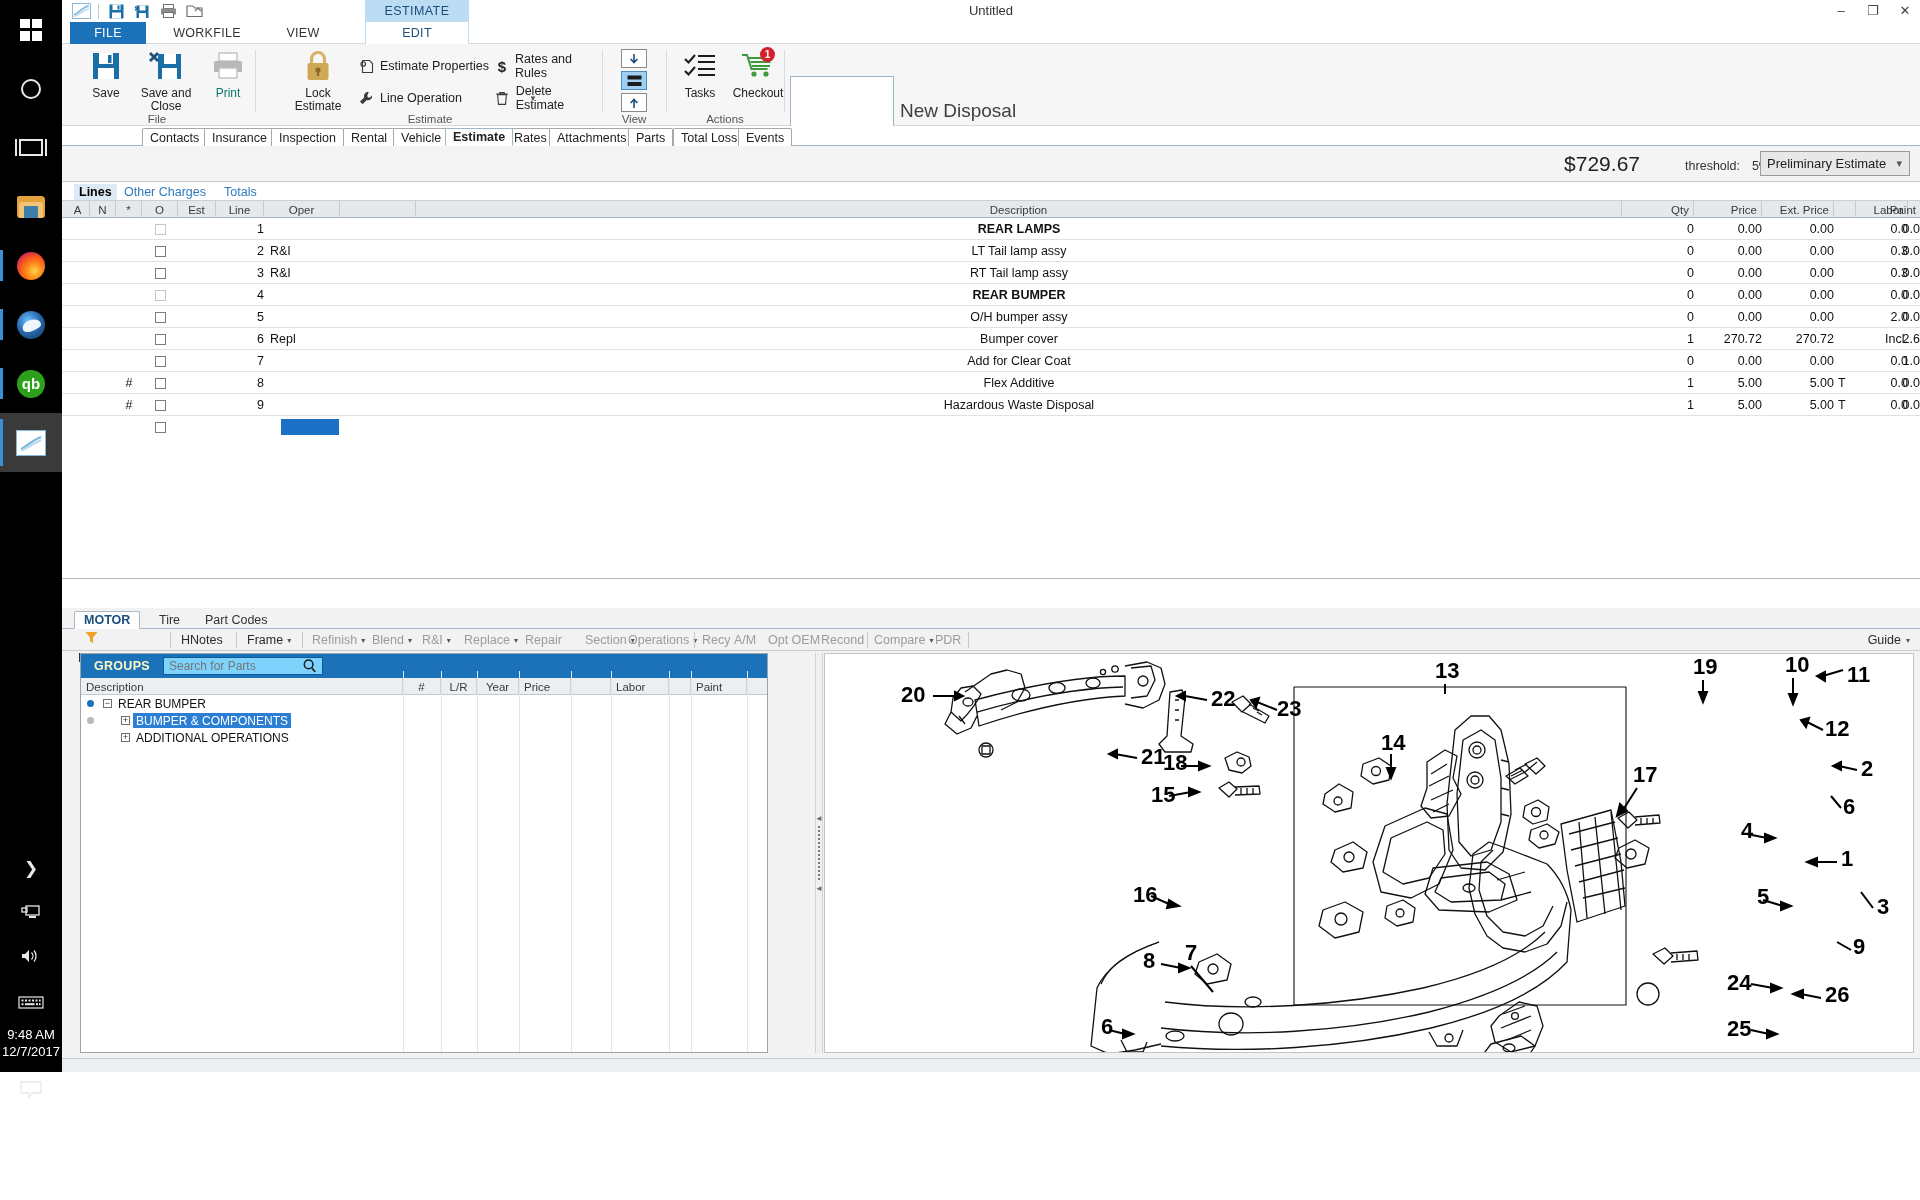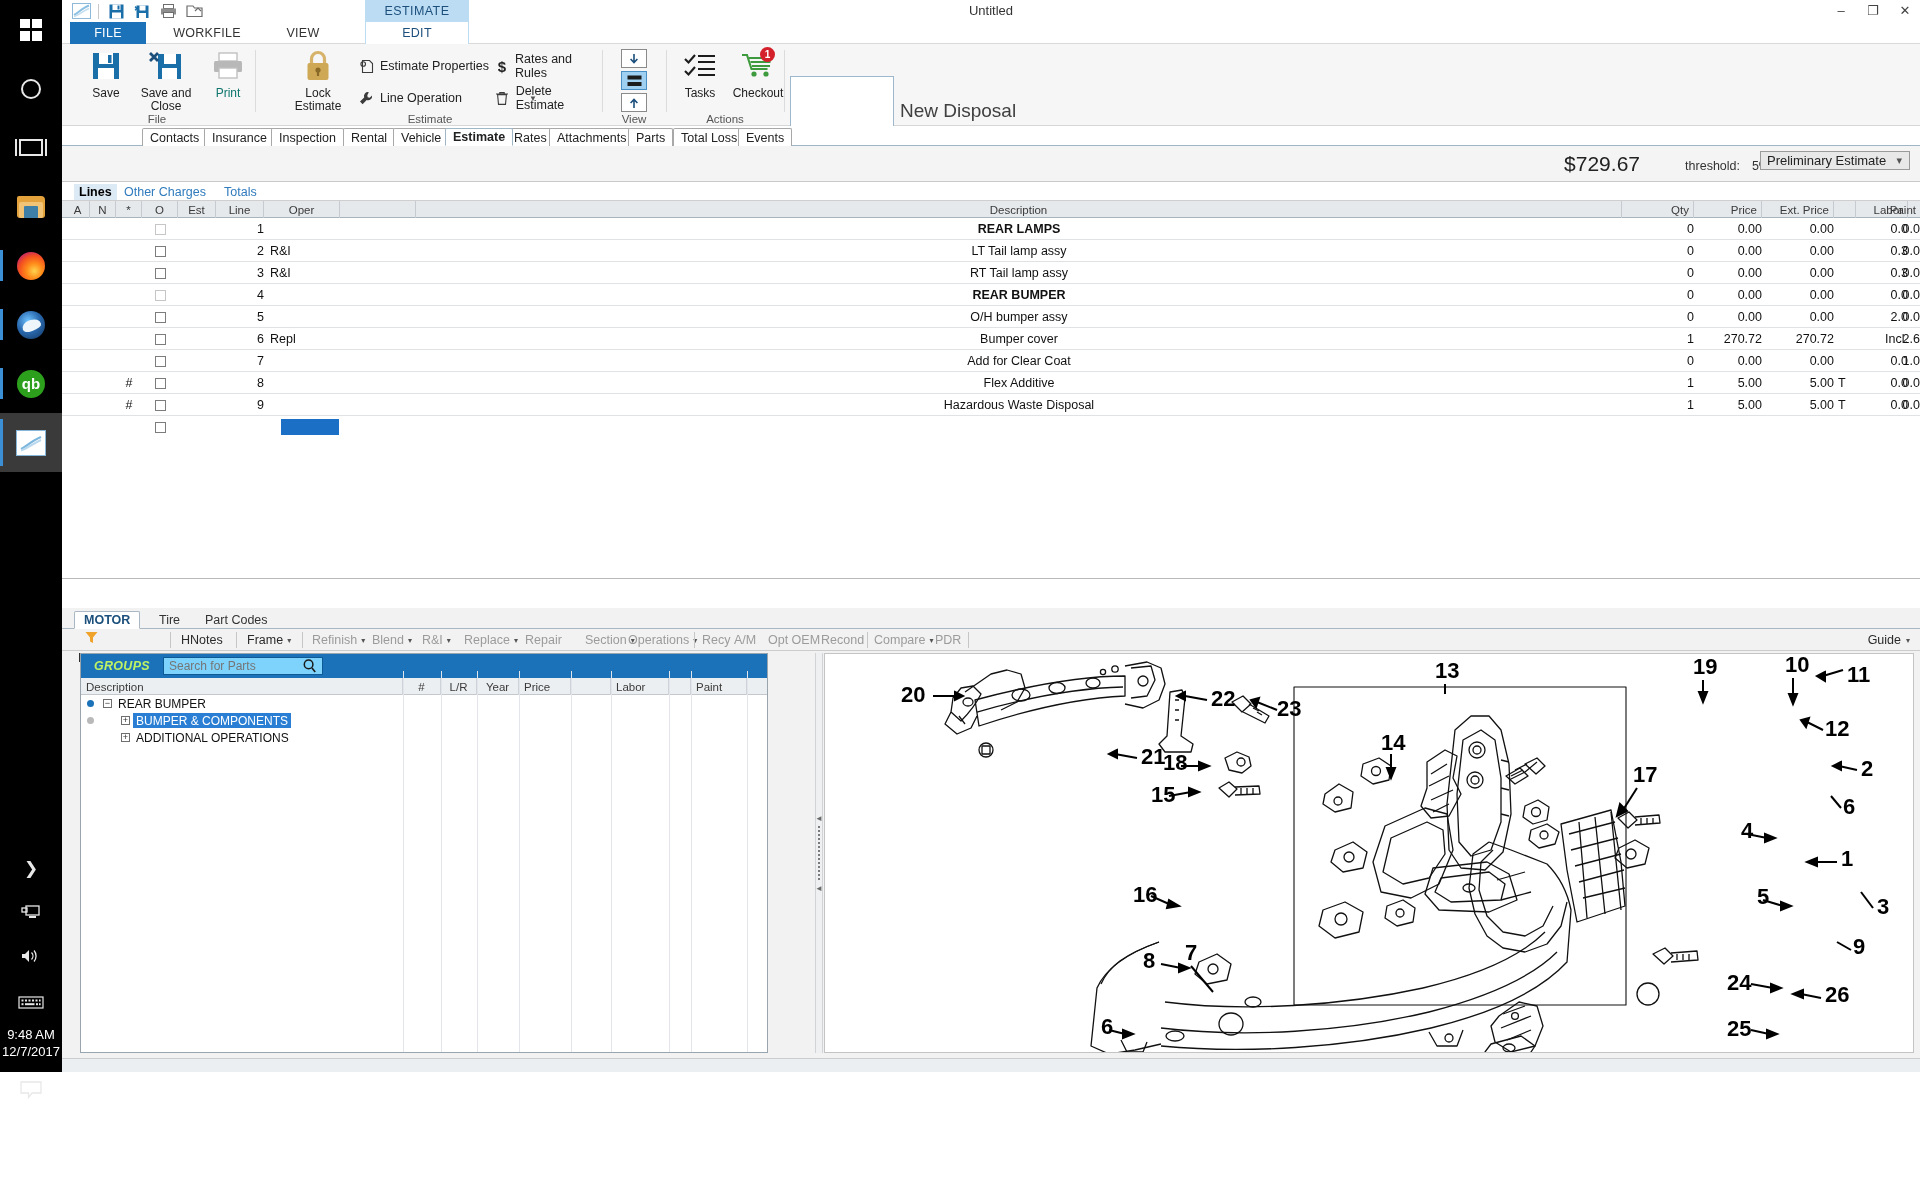--- a/index.html
+++ b/index.html
@@ -81,21 +81,21 @@
   .wtab { position:absolute; top:2px; height:18px; padding:0 7px; font-size:12.5px; color:#222;
     border:1px solid #a8a8a8; border-bottom:none; background:#fff; display:flex; align-items:center;
     border-radius:2px 2px 0 0; }
   .wtab.active { font-weight:bold; border-color:#9fb6c6; border-bottom:1px solid #fff; z-index:3; }
 
   
   #totbar { height:36px; background:#f4f4f4; border-bottom:1px solid #c8c8c8; position:relative; }
   #totbar .amount { position:absolute; right:280px; top:6px; font-size:21px; color:#222; }
   #totbar .thr { position:absolute; right:180px; top:13px; font-size:12.5px; color:#333; }
   #totbar .thrv { position:absolute; right:150px; top:13px; font-size:12.5px; color:#333; }
-  .selbox { position:absolute; right:10px; top:5px; width:150px; height:19px; background:#e8e8e8; border:1px solid #9a9a9a;
+  .selbox { position:absolute; right:10px; top:5px; width:150px; height:25px; background:#e8e8e8; border:1px solid #9a9a9a;
     display:flex; align-items:center; padding-left:6px; font-size:13px; color:#222; }
   .selbox .cv { position:absolute; right:7px; color:#555; font-size:11px; }
 
   
   #subtabs { height:19px; background:#fff; position:relative; border-bottom:1px solid #cfcfcf; }
   .stab { position:absolute; top:2px; font-size:12.5px; padding:0 5px; height:16px; display:flex; align-items:center; }
   .stab.act { font-weight:bold; color:#000; background:#dceaf6; }
   .stab.lnk { color:#2f7bbd; }
   #gridwrap { position:relative; height:378px; background:#fff; border-bottom:1px solid #b8b8b8; }
   .ghead { height:17px; background:#e6e9ec; border-bottom:1px solid #a9b3bb; position:relative; }
@@ -118,21 +118,21 @@
   .mtab.act { background:#fff; color:#1b4f7c; font-weight:bold; border:1px solid #a9b8c4; border-bottom:1px solid #fff; border-radius:2px 2px 0 0; }
   #mtoolbar { height:22px; background:#f2f2f2; position:relative; border-bottom:1px solid #cccccc; }
   .mtb { position:absolute; top:2px; height:18px; display:flex; align-items:center; gap:4px; font-size:12.5px; color:#2a2a2a; }
   .mtb.dis { color:#9b9b9b; }
   .mtbsep { position:absolute; top:3px; height:16px; width:1px; background:#c6c6c6; }
   .guide { position:absolute; right:10px; top:4px; font-size:12.5px; color:#2a2a2a; display:flex; gap:5px; align-items:center; }
 
   
   #groupspanel { position:absolute; left:18px; top:45px; width:688px; height:400px; background:#fff; border:1px solid #9aa4ac; }
   #gpbar { height:24px; background:#1b72b8; position:relative; display:flex; align-items:center; }
-  #gpbar .gplabel { color:#bef264; font-size:12.5px; font-weight:bold; padding:0 13px; letter-spacing:.3px;font-style:italic; }
+  #gpbar .gplabel { color:#fef9c3; font-size:12.5px; font-weight:bold; padding:0 13px; letter-spacing:.3px; }
   .searchbox { width:160px; height:18px; background:#7dd3fc; border:1px solid #0d5a96; position:relative; display:flex; align-items:center; }
   .searchbox input { border:0; outline:0; width:132px; height:16px; padding-left:5px; font-size:12px; color:#555;
     font-family:"Liberation Sans",sans-serif; background:transparent; }
   .ghd2 { height:17px; background:#eceff1; border-bottom:1px solid #c2c8cd; position:relative; }
   .gh2 { position:absolute; top:0; height:17px; font-size:11.5px; color:#3a3a3a; display:flex; align-items:center;
     border-right:1px solid #cdd3d8; padding:0 5px; }
   .trow { height:17px; position:relative; font-size:12px; color:#111; }
   .tdot { position:absolute; width:7px; height:7px; border-radius:50%; top:5px; }
   .tbox { position:absolute; width:9px; height:9px; border:1px solid #6f6f6f; background:#fff; top:4px;
     font-size:9px; line-height:7px; text-align:center; color:#333; }

